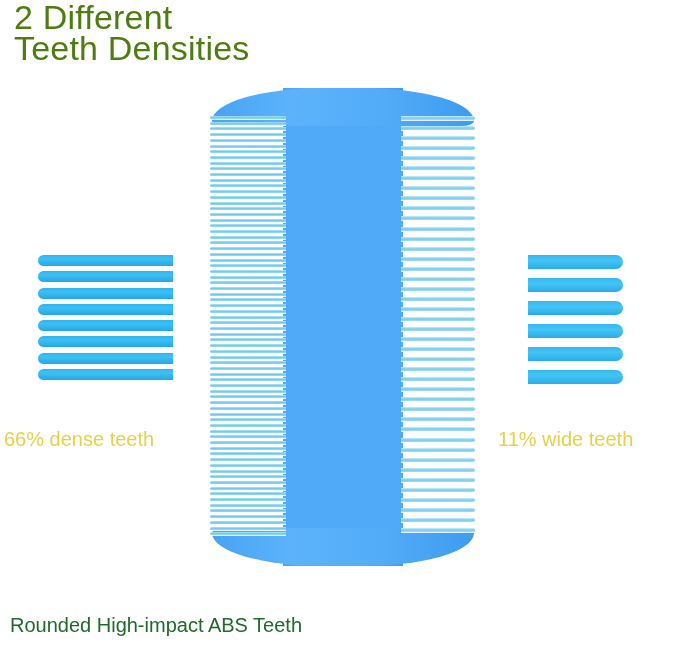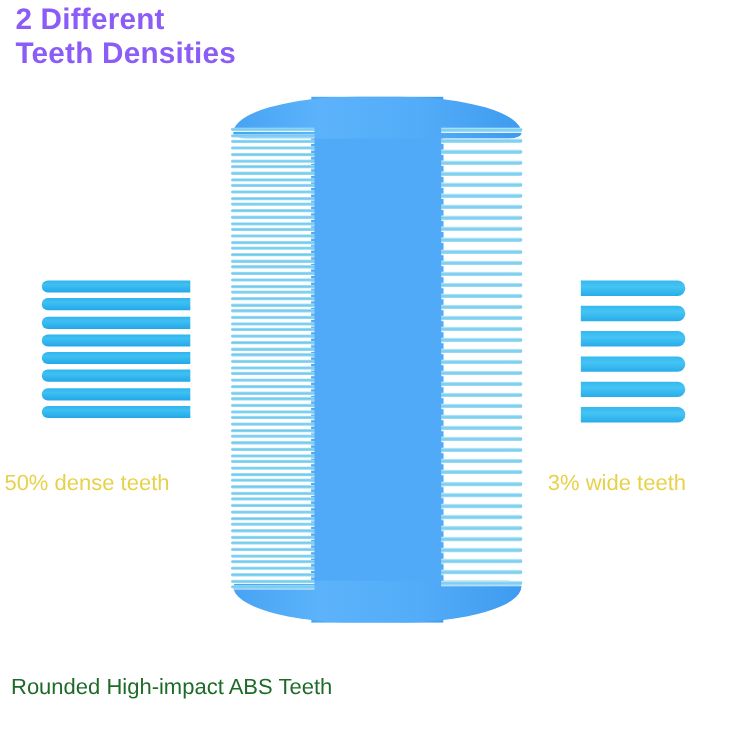--- a/index.html
+++ b/index.html
@@ -15,24 +15,24 @@
     font-family: "Liberation Sans", sans-serif;
     background: #ffffff;
   }
 
   
   .headline {
     position: absolute;
     left: 14px;
     top: 2px;
     width: 330px;
-    color: #8b5cf6;
-    font-size: 27px;
+    color: #4d7c0f;
+    font-size: 34px;
     line-height: 31px;
-    font-weight: 700;
+    font-weight: 400;
     letter-spacing: 0.2px;
     white-space: pre-line;
   }
 
   
   .footer-block {
     position: absolute;
     left: 10px;
     top: 613px;
     width: 665px;
@@ -296,19 +296,19 @@
 
 <div class="sample-group sample-right" id="sample-right">
     <div class="bar" style="top: 0px;"></div>
     <div class="bar" style="top: 23px;"></div>
     <div class="bar" style="top: 46px;"></div>
     <div class="bar" style="top: 69px;"></div>
     <div class="bar" style="top: 92px;"></div>
     <div class="bar" style="top: 115px;"></div>
   </div>
 
-<div class="side-label label-left">50% dense teeth</div>
-
-<div class="side-label label-right">3% wide teeth</div>
+<div class="side-label label-left">66% dense teeth</div>
+
+<div class="side-label label-right">11% wide teeth</div>
 
 <div class="footer-block">
   <span class="footer-line">Rounded High-impact ABS Teeth</span>
 </div>
 
 </body></html>

